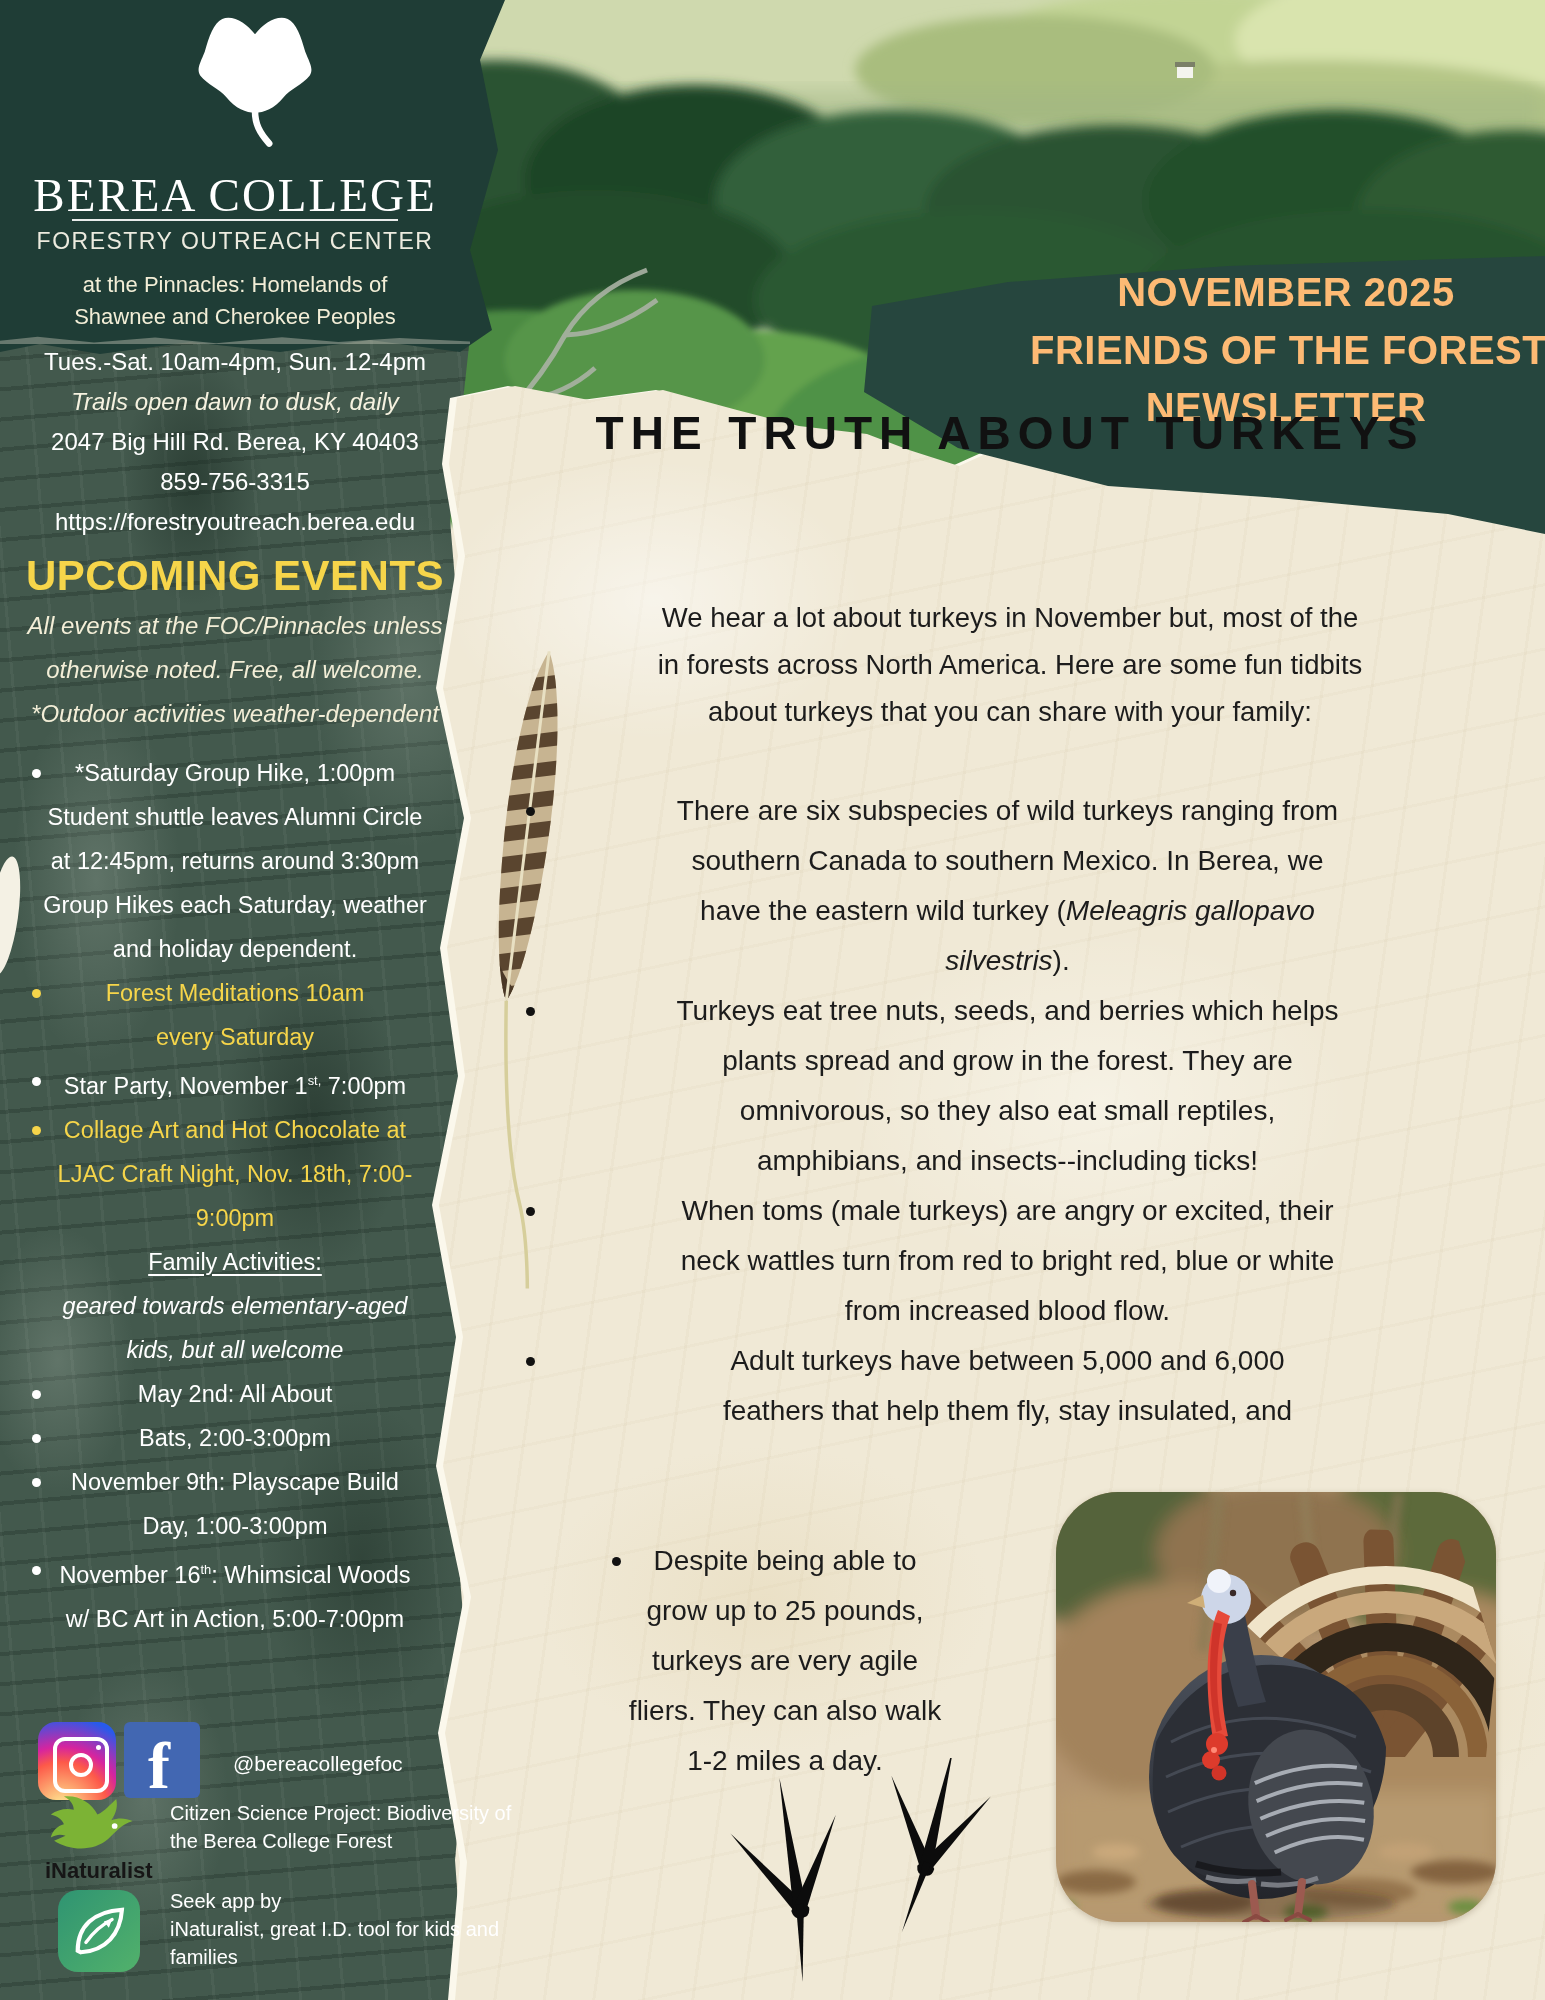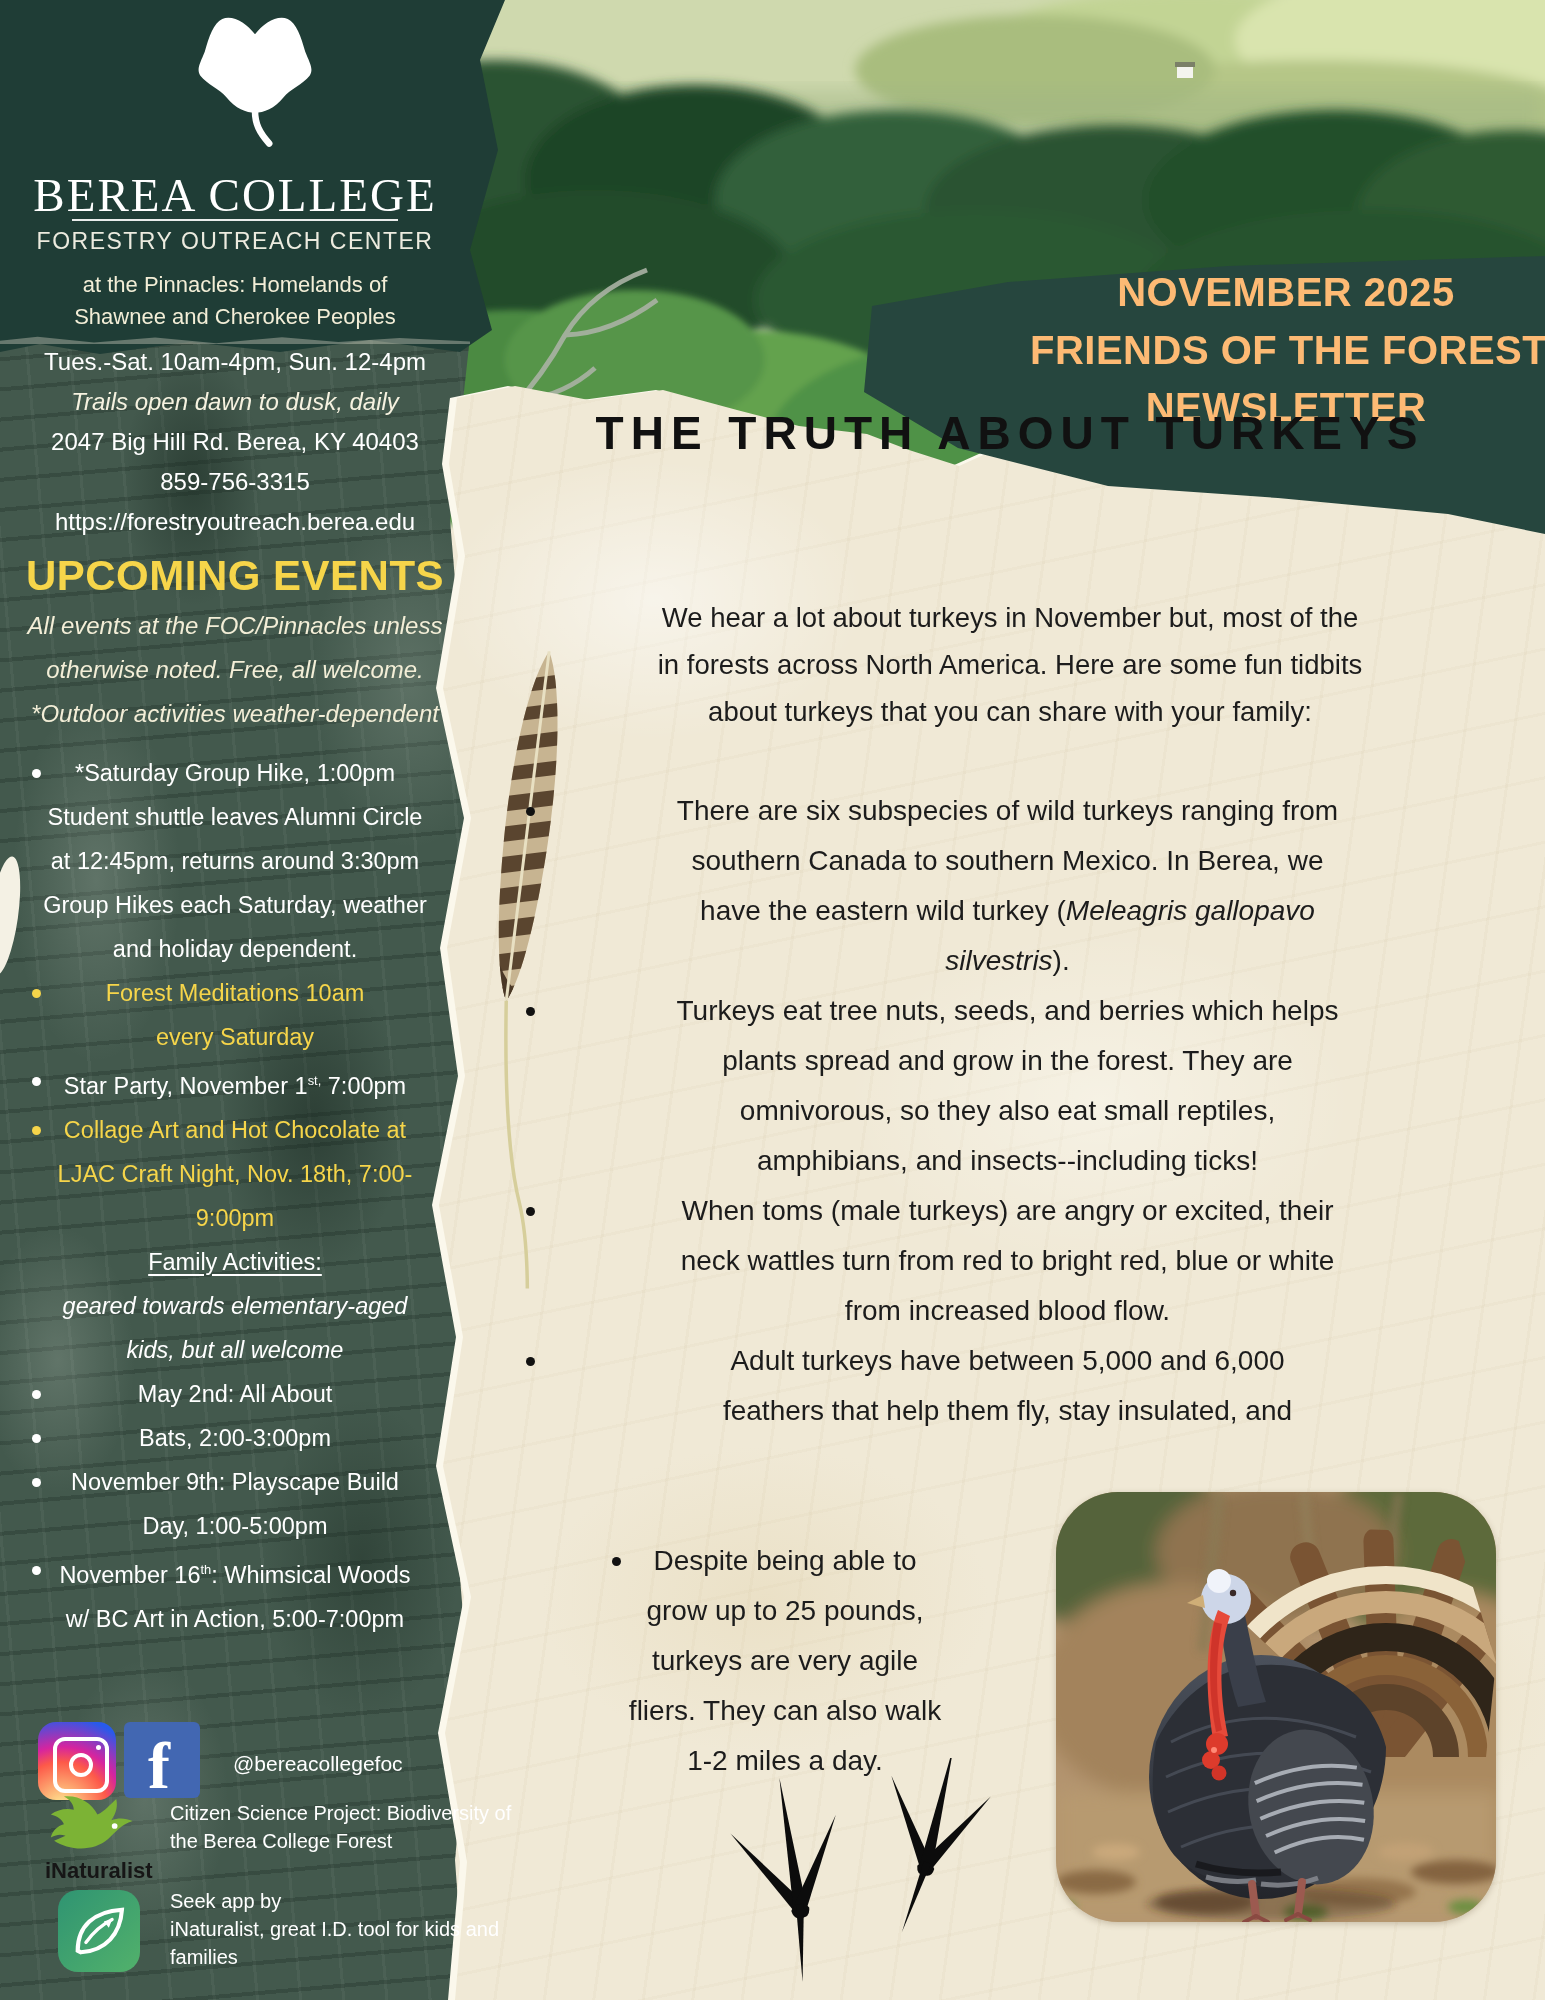--- a/index.html
+++ b/index.html
@@ -242,21 +242,21 @@
         <div class="ln"><span class="dot"></span><span>Star Party, November 1</span><sup>st,</sup><span> 7:00pm</span></div>
         <div class="ln c-y"><span class="dot"></span><span>Collage Art and Hot Chocolate at</span></div>
         <div class="ln c-y"><span>LJAC Craft Night, Nov. 18th, 7:00-</span></div>
         <div class="ln c-y"><span>9:00pm</span></div>
         <div class="ln un"><span>Family Activities:</span></div>
         <div class="ln it"><span>geared towards elementary-aged</span></div>
         <div class="ln it"><span>kids, but all welcome</span></div>
         <div class="ln"><span class="dot"></span><span>May 2nd: All About</span></div>
         <div class="ln"><span class="dot"></span><span>Bats, 2:00-3:00pm</span></div>
         <div class="ln"><span class="dot"></span><span>November 9th: Playscape Build</span></div>
-        <div class="ln"><span>Day, 1:00-5:00pm</span></div>
+        <div class="ln"><span>Day, 1:00-3:00pm</span></div>
         <div class="ln"><span class="dot"></span><span>November 16</span><sup>th</sup><span>: Whimsical Woods</span></div>
         <div class="ln"><span>w/ BC Art in Action, 5:00-7:00pm</span></div>
       </div>
 
     <div class="ig">
       <div class="ig-cam">
           <div class="ig-lens"></div>
           <div class="ig-dot"></div>
         </div>
     </div>

